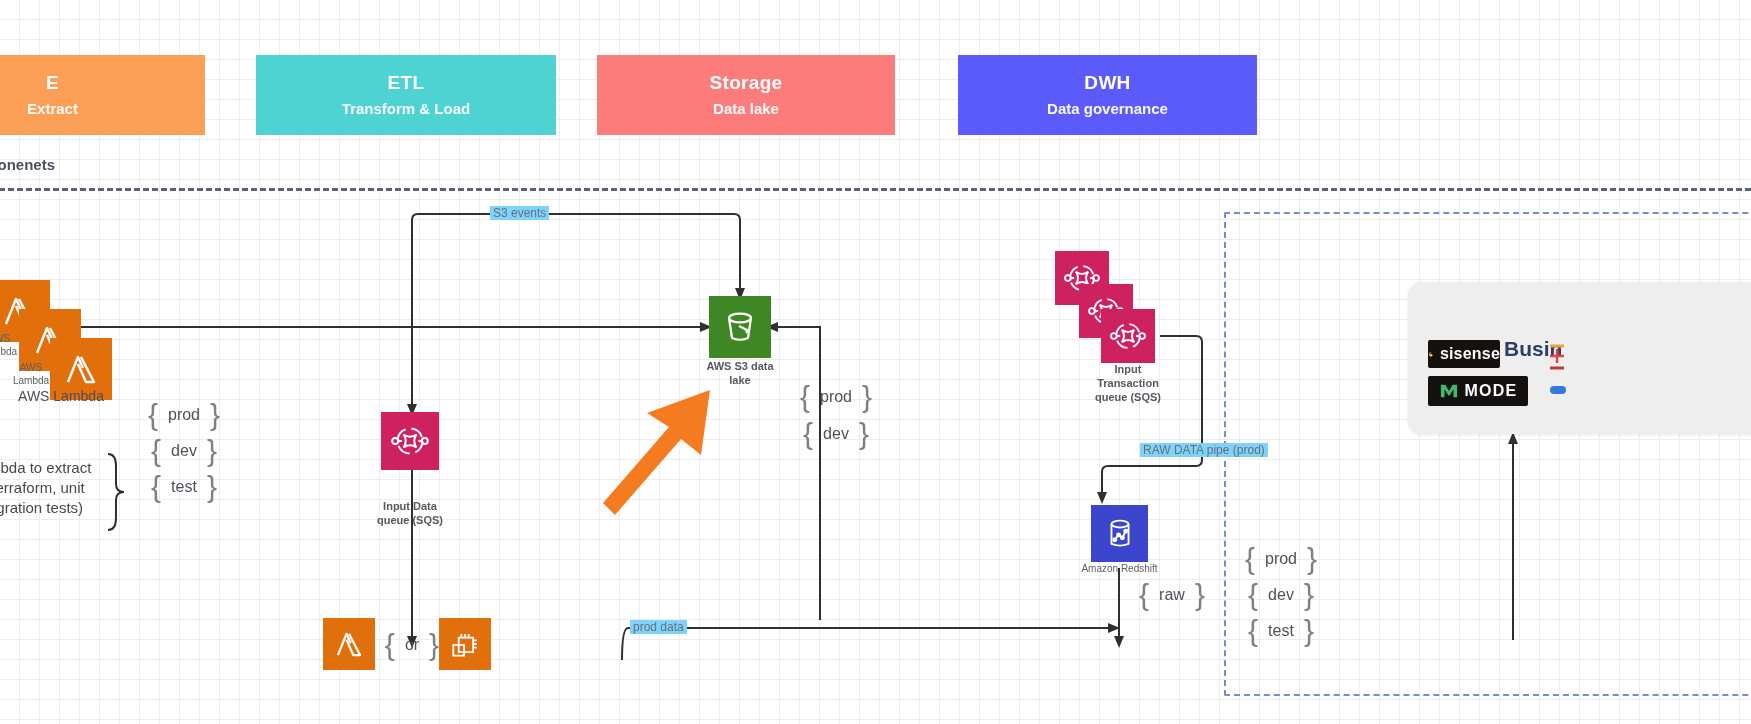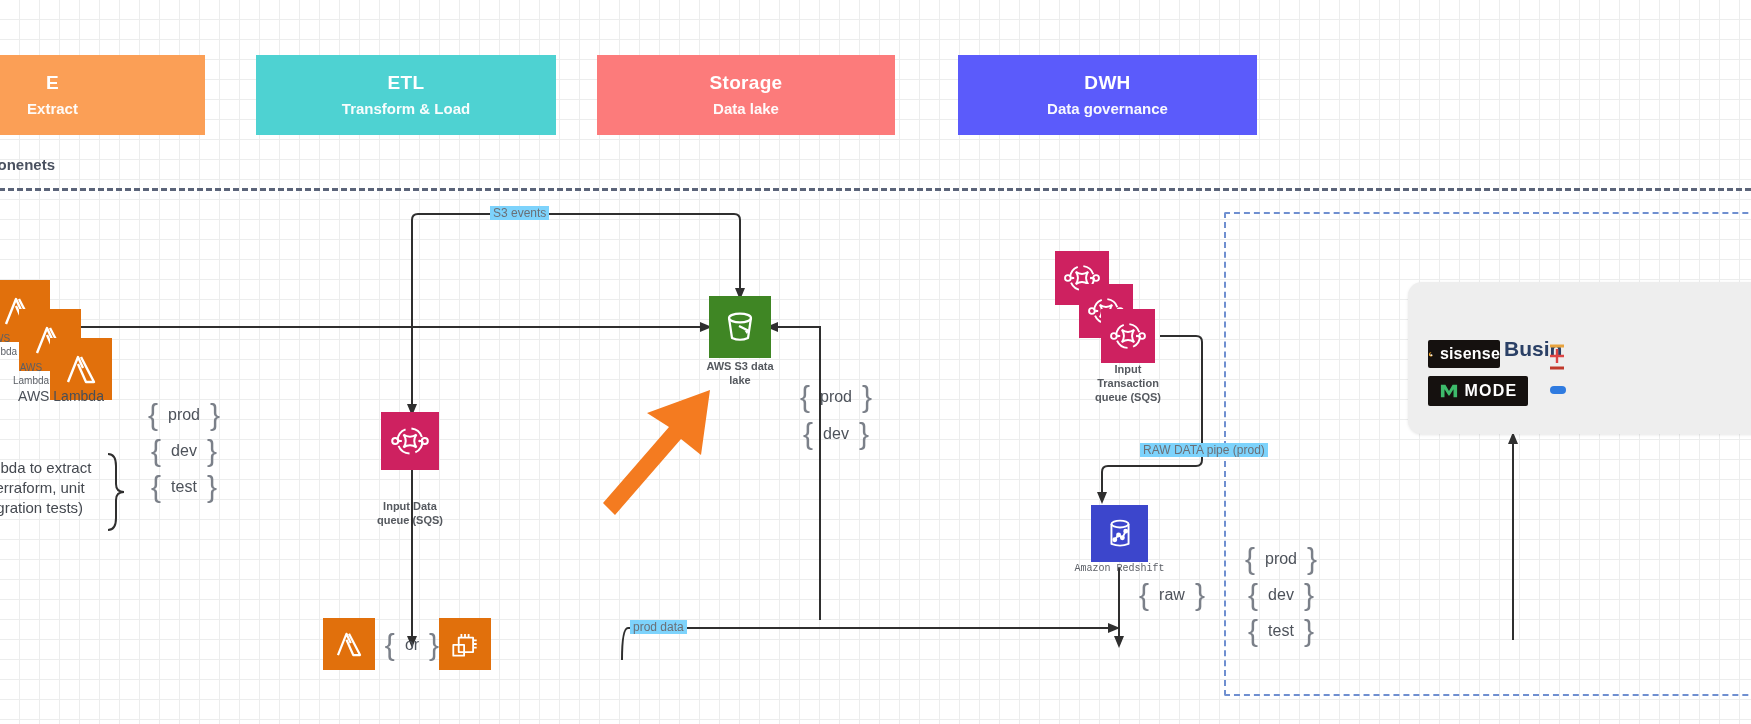--- a/index.html
+++ b/index.html
@@ -287,21 +287,21 @@
       <ellipse cx="20" cy="9.5" rx="9" ry="3.6"></ellipse>
       <path d="M11 9.5 V30.5 Q20 34 29 30.5 V9.5"></path>
       <path d="M14.5 26 L18.5 21 L22.5 24 L26 17"></path>
       <circle cx="14.5" cy="26" r="1.6" fill="#fff"></circle>
           <circle cx="18.5" cy="21" r="1.6" fill="#fff"></circle>
       <circle cx="22.5" cy="24" r="1.6" fill="#fff"></circle>
           <circle cx="26" cy="17" r="1.6" fill="#fff"></circle>
         </g>
       </svg>
   </div>
-  <div class="node-label thin" style="left:-19px;top:58px;width:95px;font-family:Liberation Mono, monospace;">Amazon Redshift</div>
+  <div class="node-label thin" style="left:-19px;top:58px;width:95px;">Amazon Redshift</div>
 </div>
 
 <div class="node" style="left:323px;top:618px;">
   <div class="tile" style="left:0;top:0;width:52px;height:52px;background:#E1700C;">
     <svg width="34" height="34" viewBox="0 0 40 40">
         <g fill="none" stroke="#fff" stroke-width="2.6" stroke-linejoin="round">
       <path d="M7 33 L17 8 L22 19"></path>
           <path d="M20 8 L33 33 L25 33 L17 15"></path>
         </g>
       </svg>

